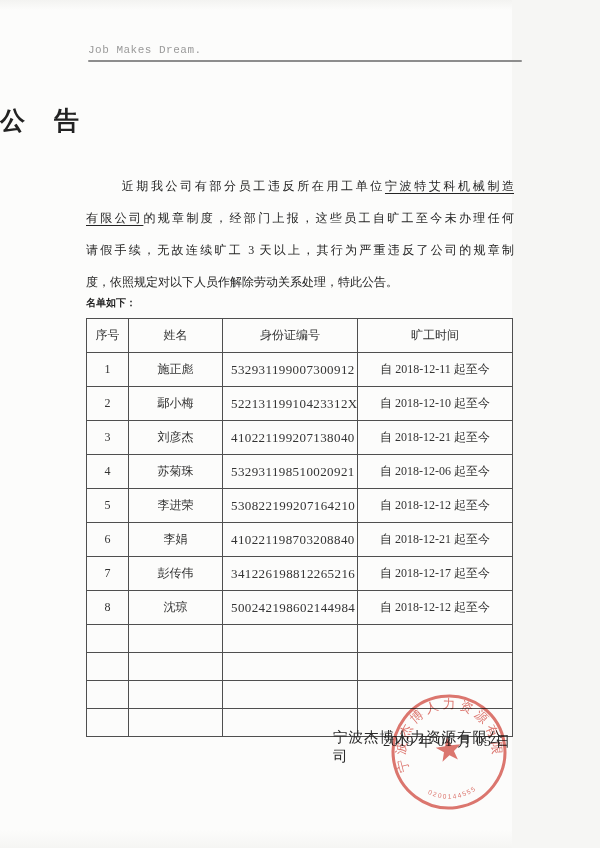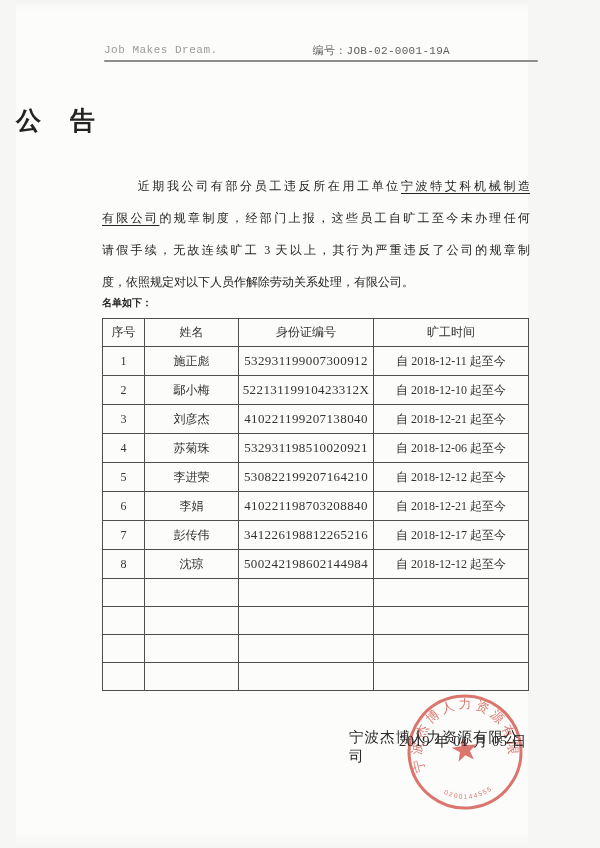--- a/index.html
+++ b/index.html
@@ -5,21 +5,20 @@
   html,body{margin:0;padding:0;}
   body{
     width:600px;height:848px;overflow:hidden;
     background:#f6f6f4;
     font-family:"Liberation Serif","DejaVu Serif",serif;
     color:#2b2b2b;
   }
   .page{
     position:relative;width:512px;height:848px;
     background:linear-gradient(180deg,#f3f3f1 0px,#fcfcfb 10px,#fcfcfb 830px,#f5f5f3 848px);
-    margin-left:16px;
   }
   
   .hdr-slogan{
     position:absolute;left:88px;top:44px;
     font-family:"Liberation Mono","DejaVu Sans Mono",monospace;
     font-size:11px;color:#9a9a9a;letter-spacing:.5px;
   }
   .hdr-docno{
     position:absolute;right:78px;top:43px;
     font-family:"Liberation Mono","DejaVu Sans Mono",monospace;
@@ -49,21 +48,21 @@
     font-size:10px;font-weight:bold;color:#1e1e1e;
   }
   
   .notice-table{
     position:absolute;left:86px;top:318px;width:426px;
     border-collapse:collapse;table-layout:fixed;
     font-size:12px;color:#333;
   }
   .notice-table th,.notice-table td{
     border:1px solid #4f4f4f;text-align:center;vertical-align:middle;
-    font-weight:normal;padding:0;overflow:hidden;
+    font-weight:normal;padding:8px;overflow:hidden;
   }
   .notice-table thead tr{height:28px;}
   .notice-table tbody tr{height:29px;}
   .notice-table tbody tr.empty{height:28px;}
   .cell-id{letter-spacing:.4px;font-size:13px;}
   
   .footer-company{
     position:absolute;left:333px;top:728px;
     font-size:14.5px;color:#2a2a2a;letter-spacing:1px;
   }
@@ -77,30 +76,29 @@
     mix-blend-mode:multiply;opacity:.85;
     transform:rotate(-8deg);
   }
 </style>
 </head>
 <body>
 
 <div class="page">
 
   <div class="hdr-slogan">Job Makes Dream.</div>
-  <div class="hdr-docno">编号：JOB-02-0001-19A</div>
   <div class="hdr-rule"></div>
 
   <h1 class="title">公　告</h1>
 
   <div class="para">
     <div class="pline pjust"><span class="indent"></span><span>近期我公司有部分员工违反所在用工单位</span><span class="u">宁波特艾科机械制造</span></div>
     <div class="pline pjust"><span class="u">有限公司</span><span>的规章制度，经部门上报，这些员工自旷工至今未办理任何</span></div>
     <div class="pline pjust">请假手续，无故连续旷工 3 天以上，其行为严重违反了公司的规章制</div>
-    <div class="pline">度，依照规定对以下人员作解除劳动关系处理，有限公司。</div>
+    <div class="pline">度，依照规定对以下人员作解除劳动关系处理，特此公告。</div>
   </div>
 
   <div class="list-label">名单如下：</div>
 
   <table class="notice-table">
     <colgroup>
       <col style="width:42px">
         <col style="width:94px">
         <col style="width:135px">
         <col style="width:155px">

